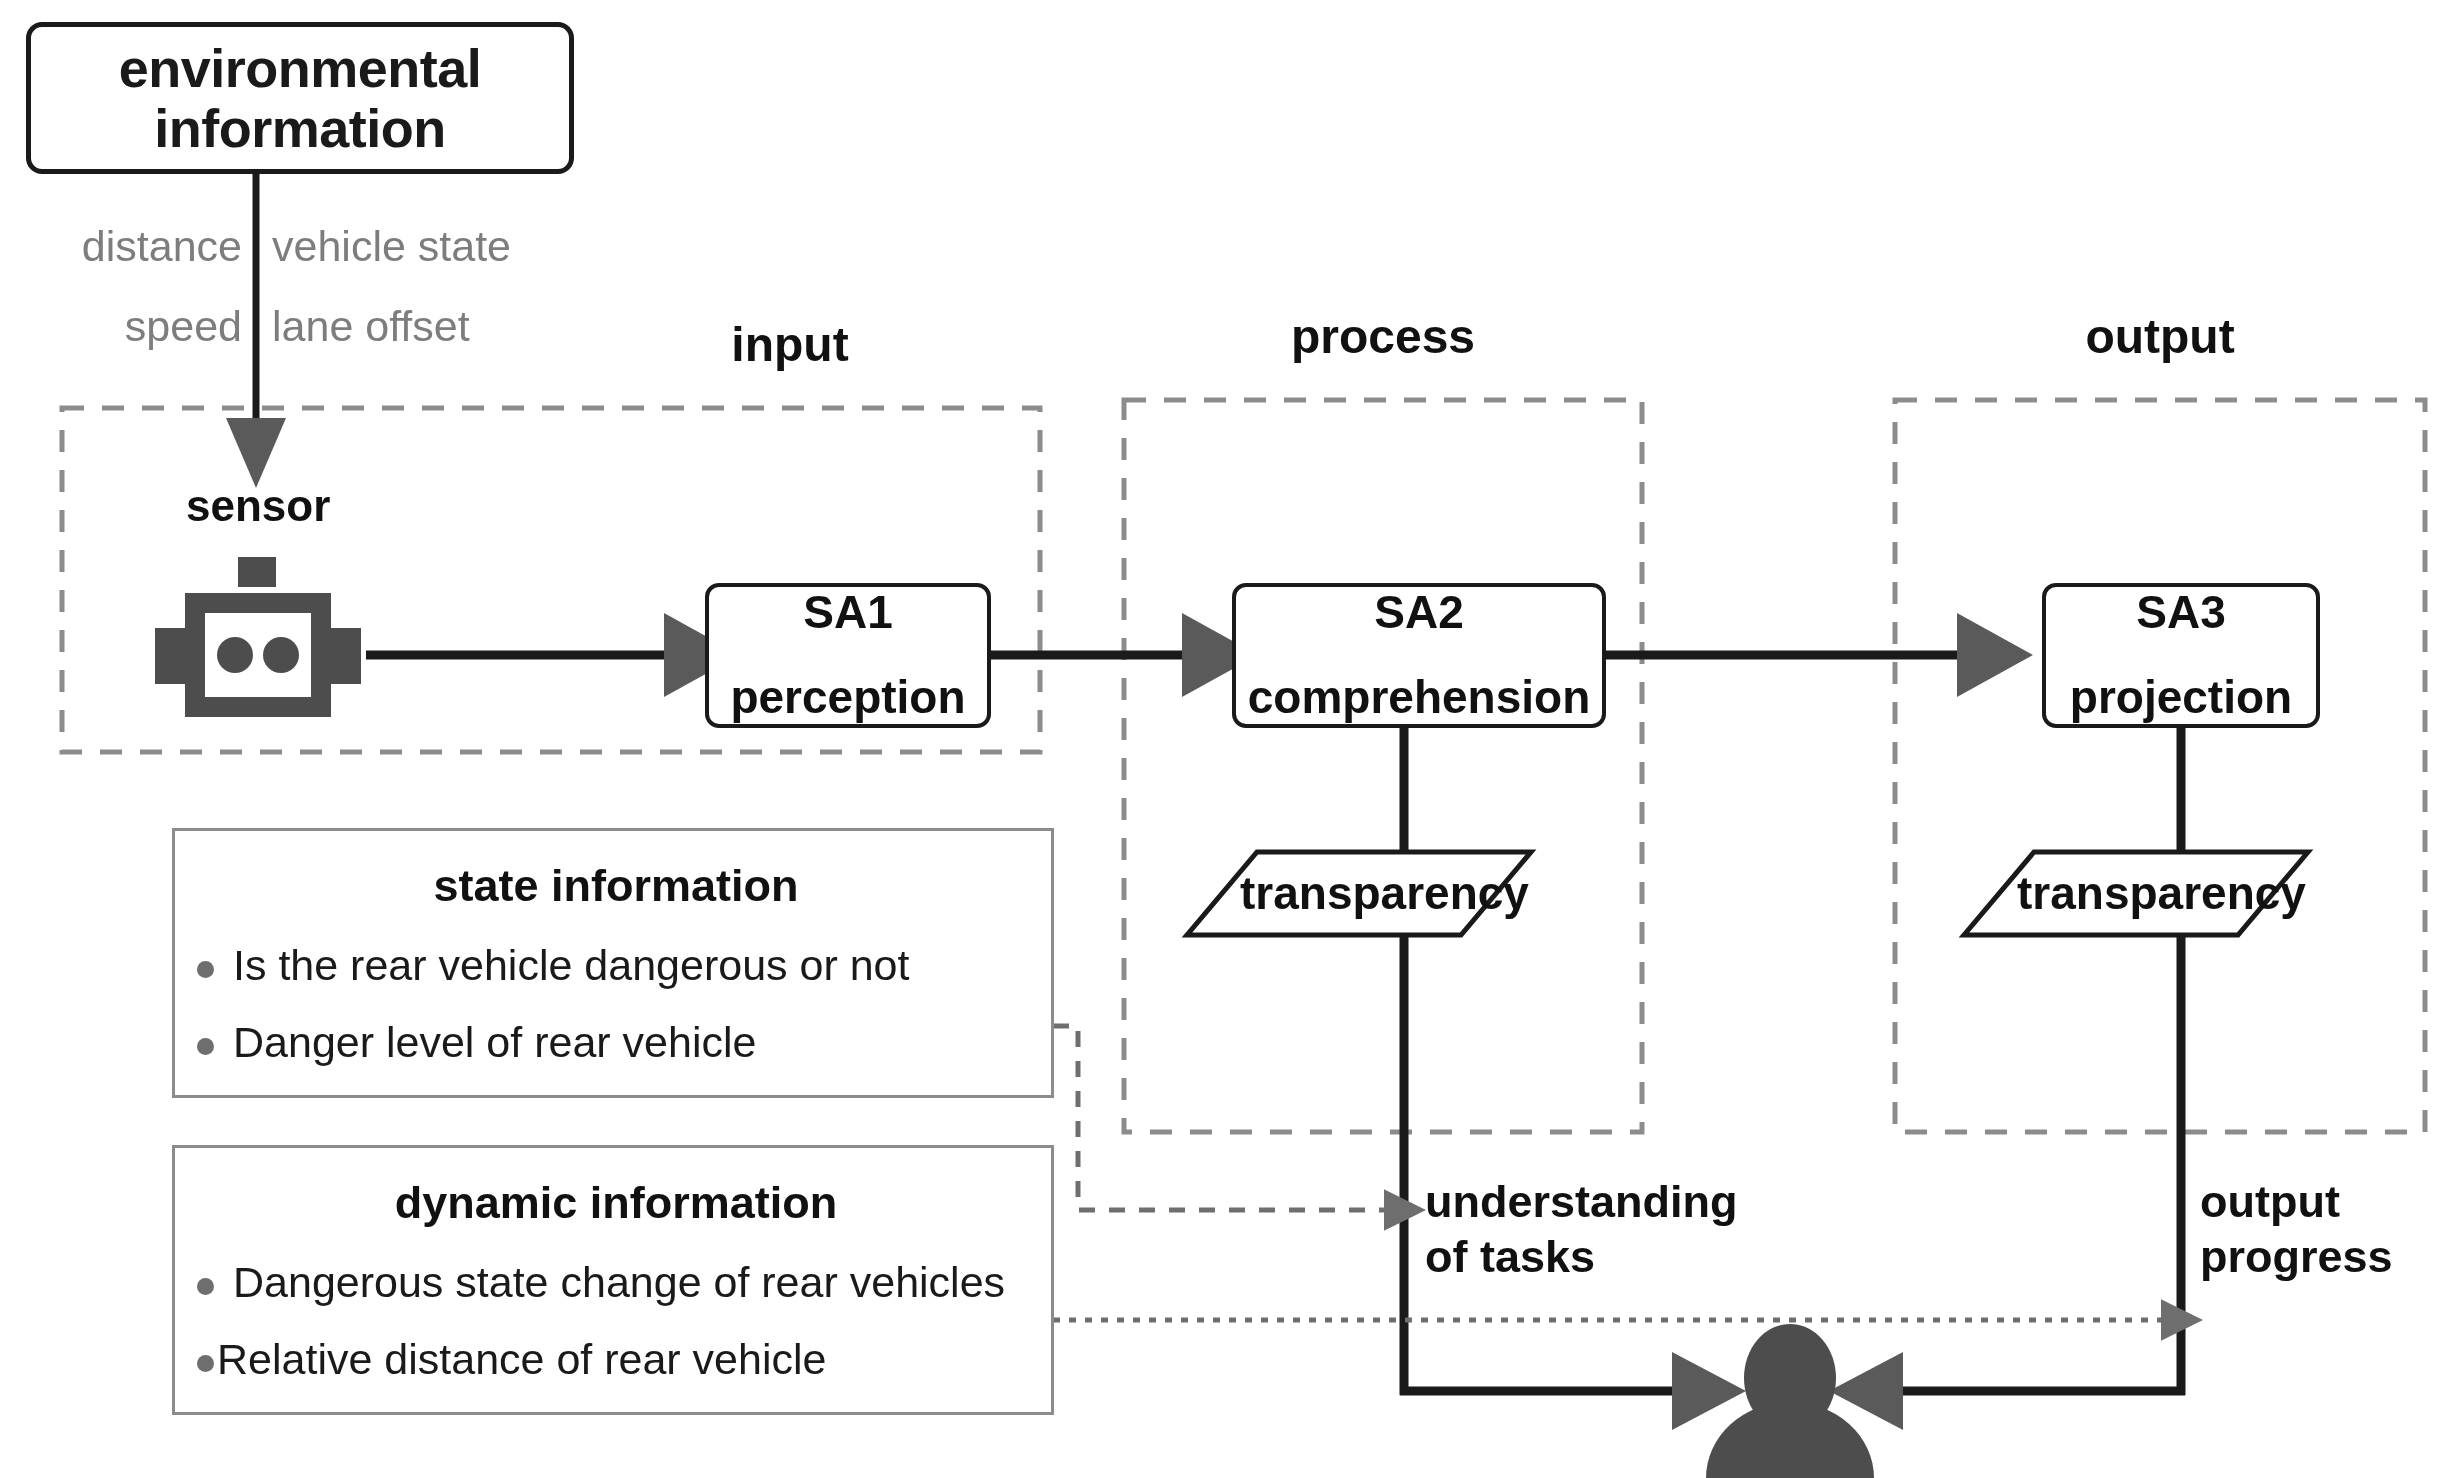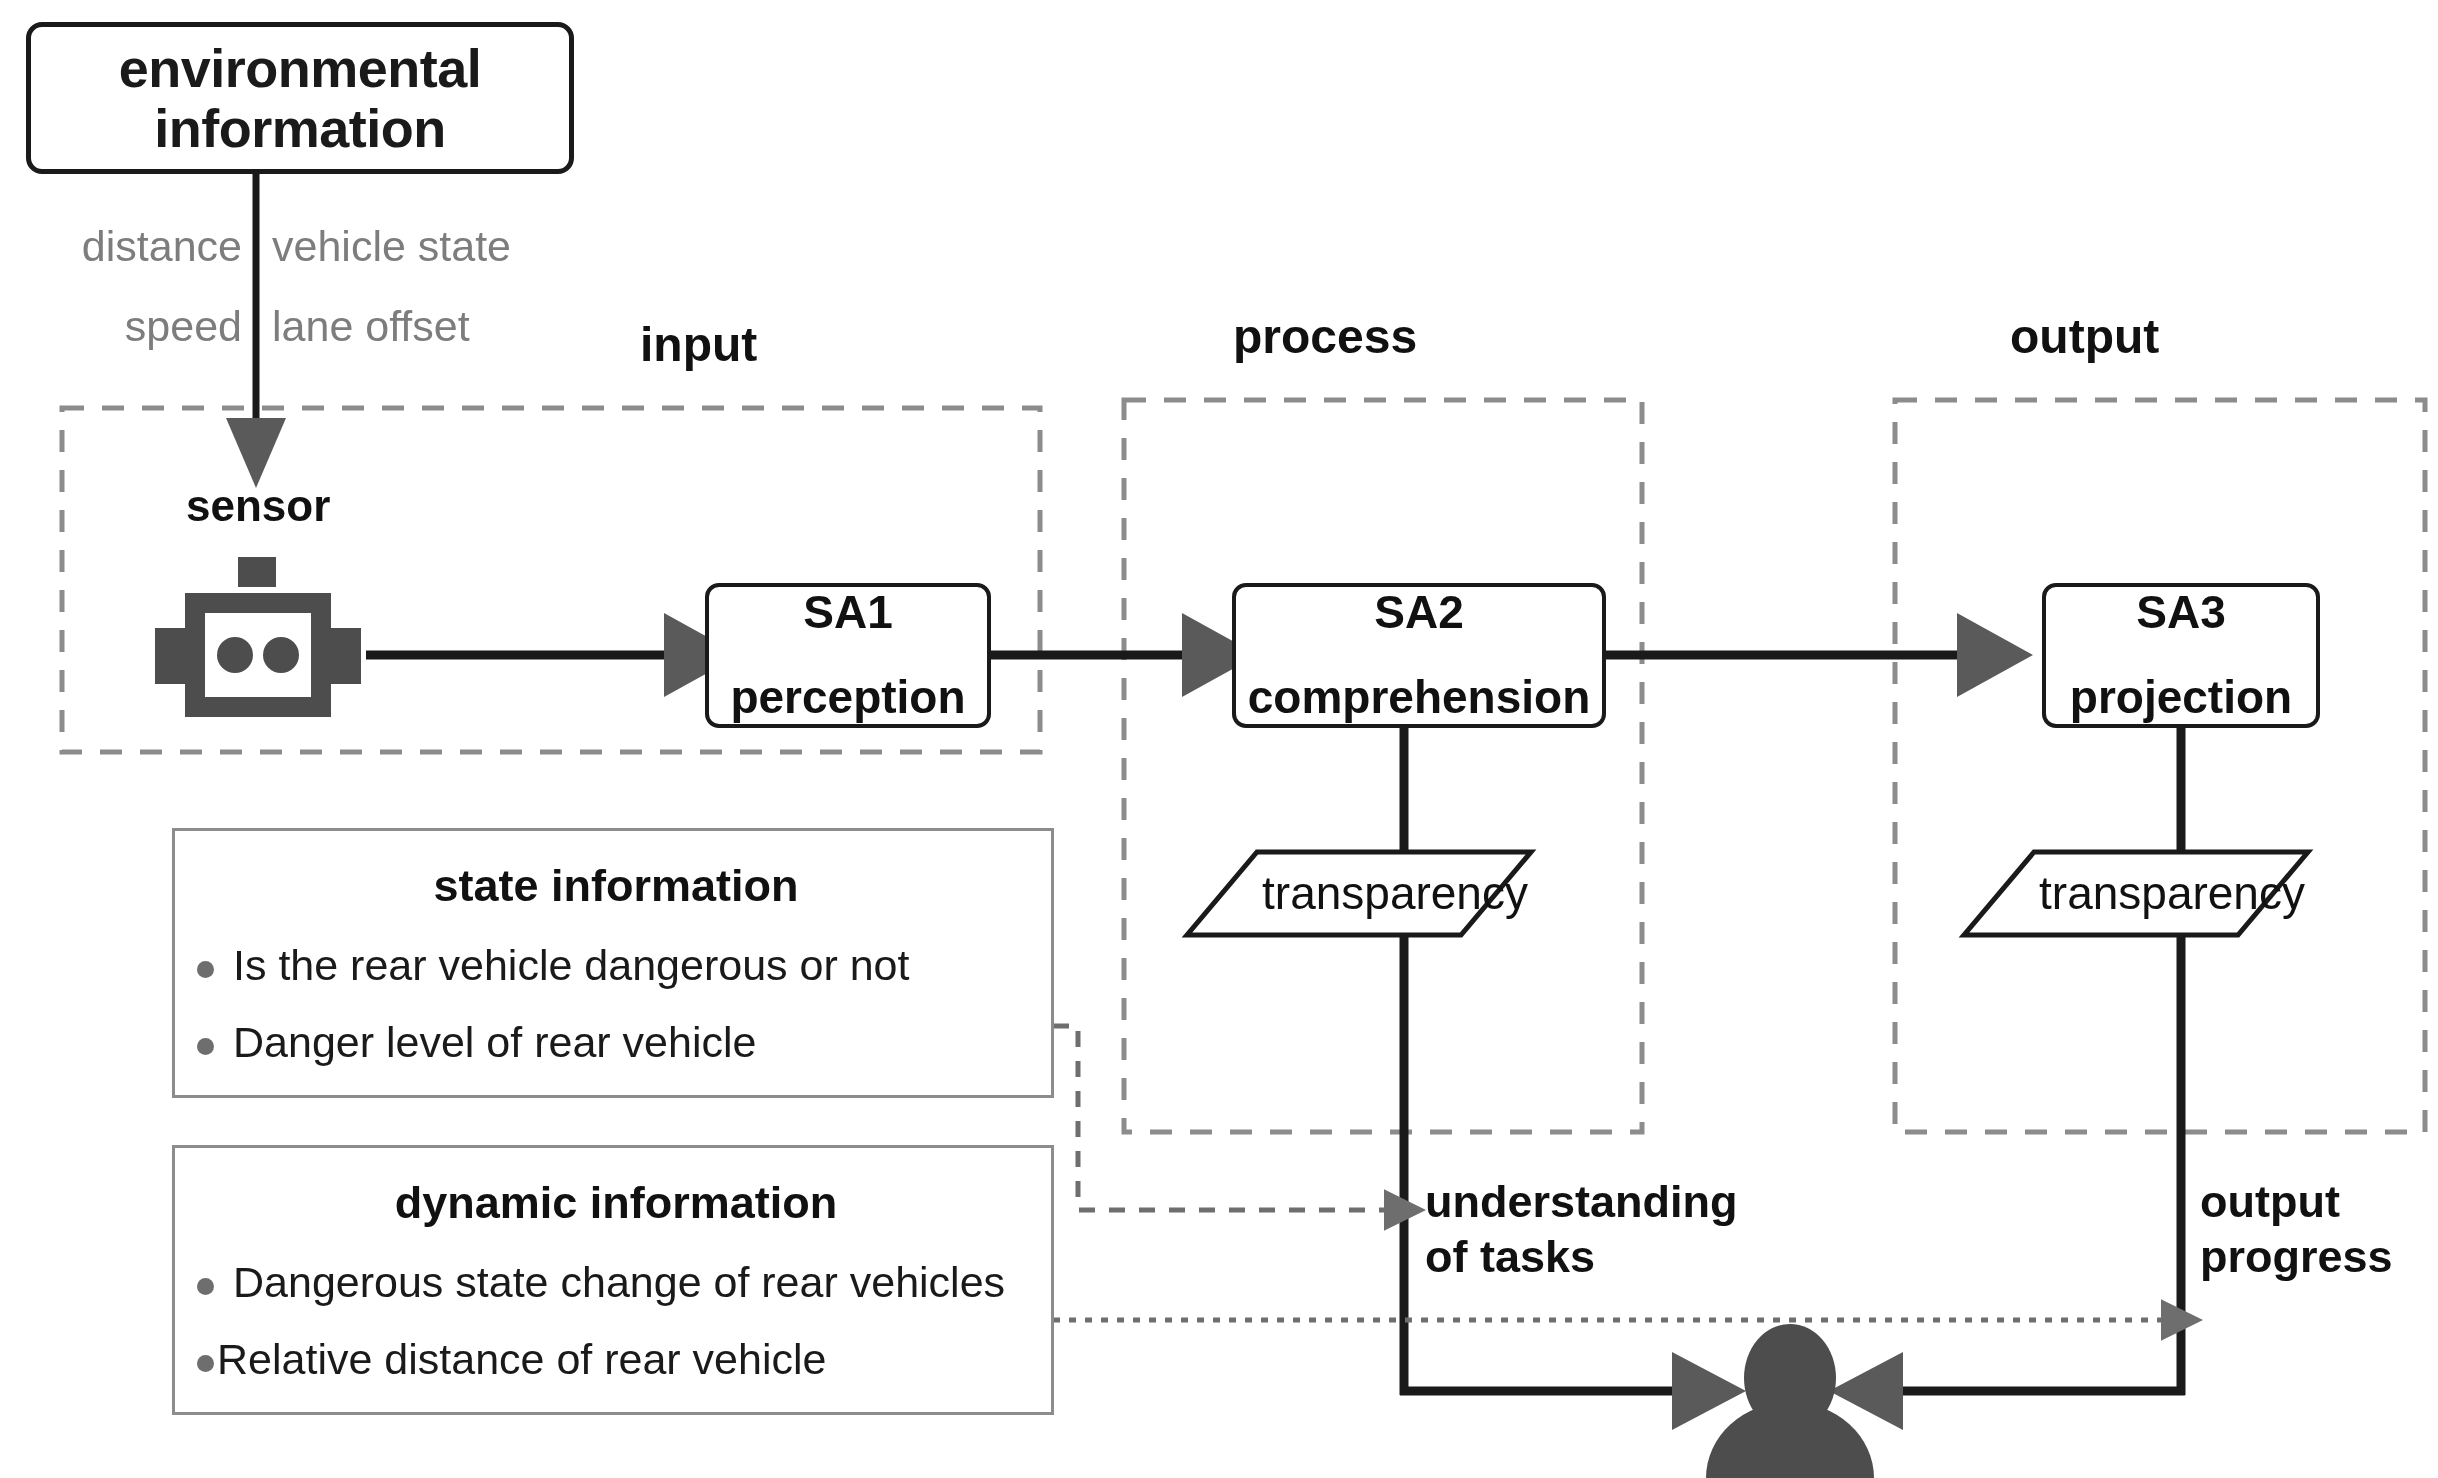--- a/index.html
+++ b/index.html
@@ -55,21 +55,21 @@
     font-size: 43px;
     font-weight: normal;
     white-space: nowrap;
   }
 
   .section-header {
     font-weight: bold;
     font-size: 48px;
     color: #111111;
     white-space: nowrap;
-    text-align: left;
+    text-align: center;
   }
 
   .sa-box {
     box-sizing: border-box;
     border: 4px solid #1a1a1a;
     border-radius: 14px;
     background: #ffffff;
     display: flex;
     flex-direction: column;
     align-items: center;
@@ -84,25 +84,25 @@
   .sa-box .l2 { font-size: 46px; }
 
   .sensor-label {
     font-weight: bold;
     font-size: 44px;
     color: #111111;
     white-space: nowrap;
   }
 
   .transparency-label {
-    font-weight: normal;
+    font-weight: bold;
     font-size: 46px;
     color: #111111;
     white-space: nowrap;
-    text-align: center;
+    text-align: left;
   }
 
   .info-panel {
     box-sizing: border-box;
     border: 3px solid #8c8c8c;
     background: #ffffff;
   }
   .info-title {
     font-weight: bold;
     font-size: 45px;

